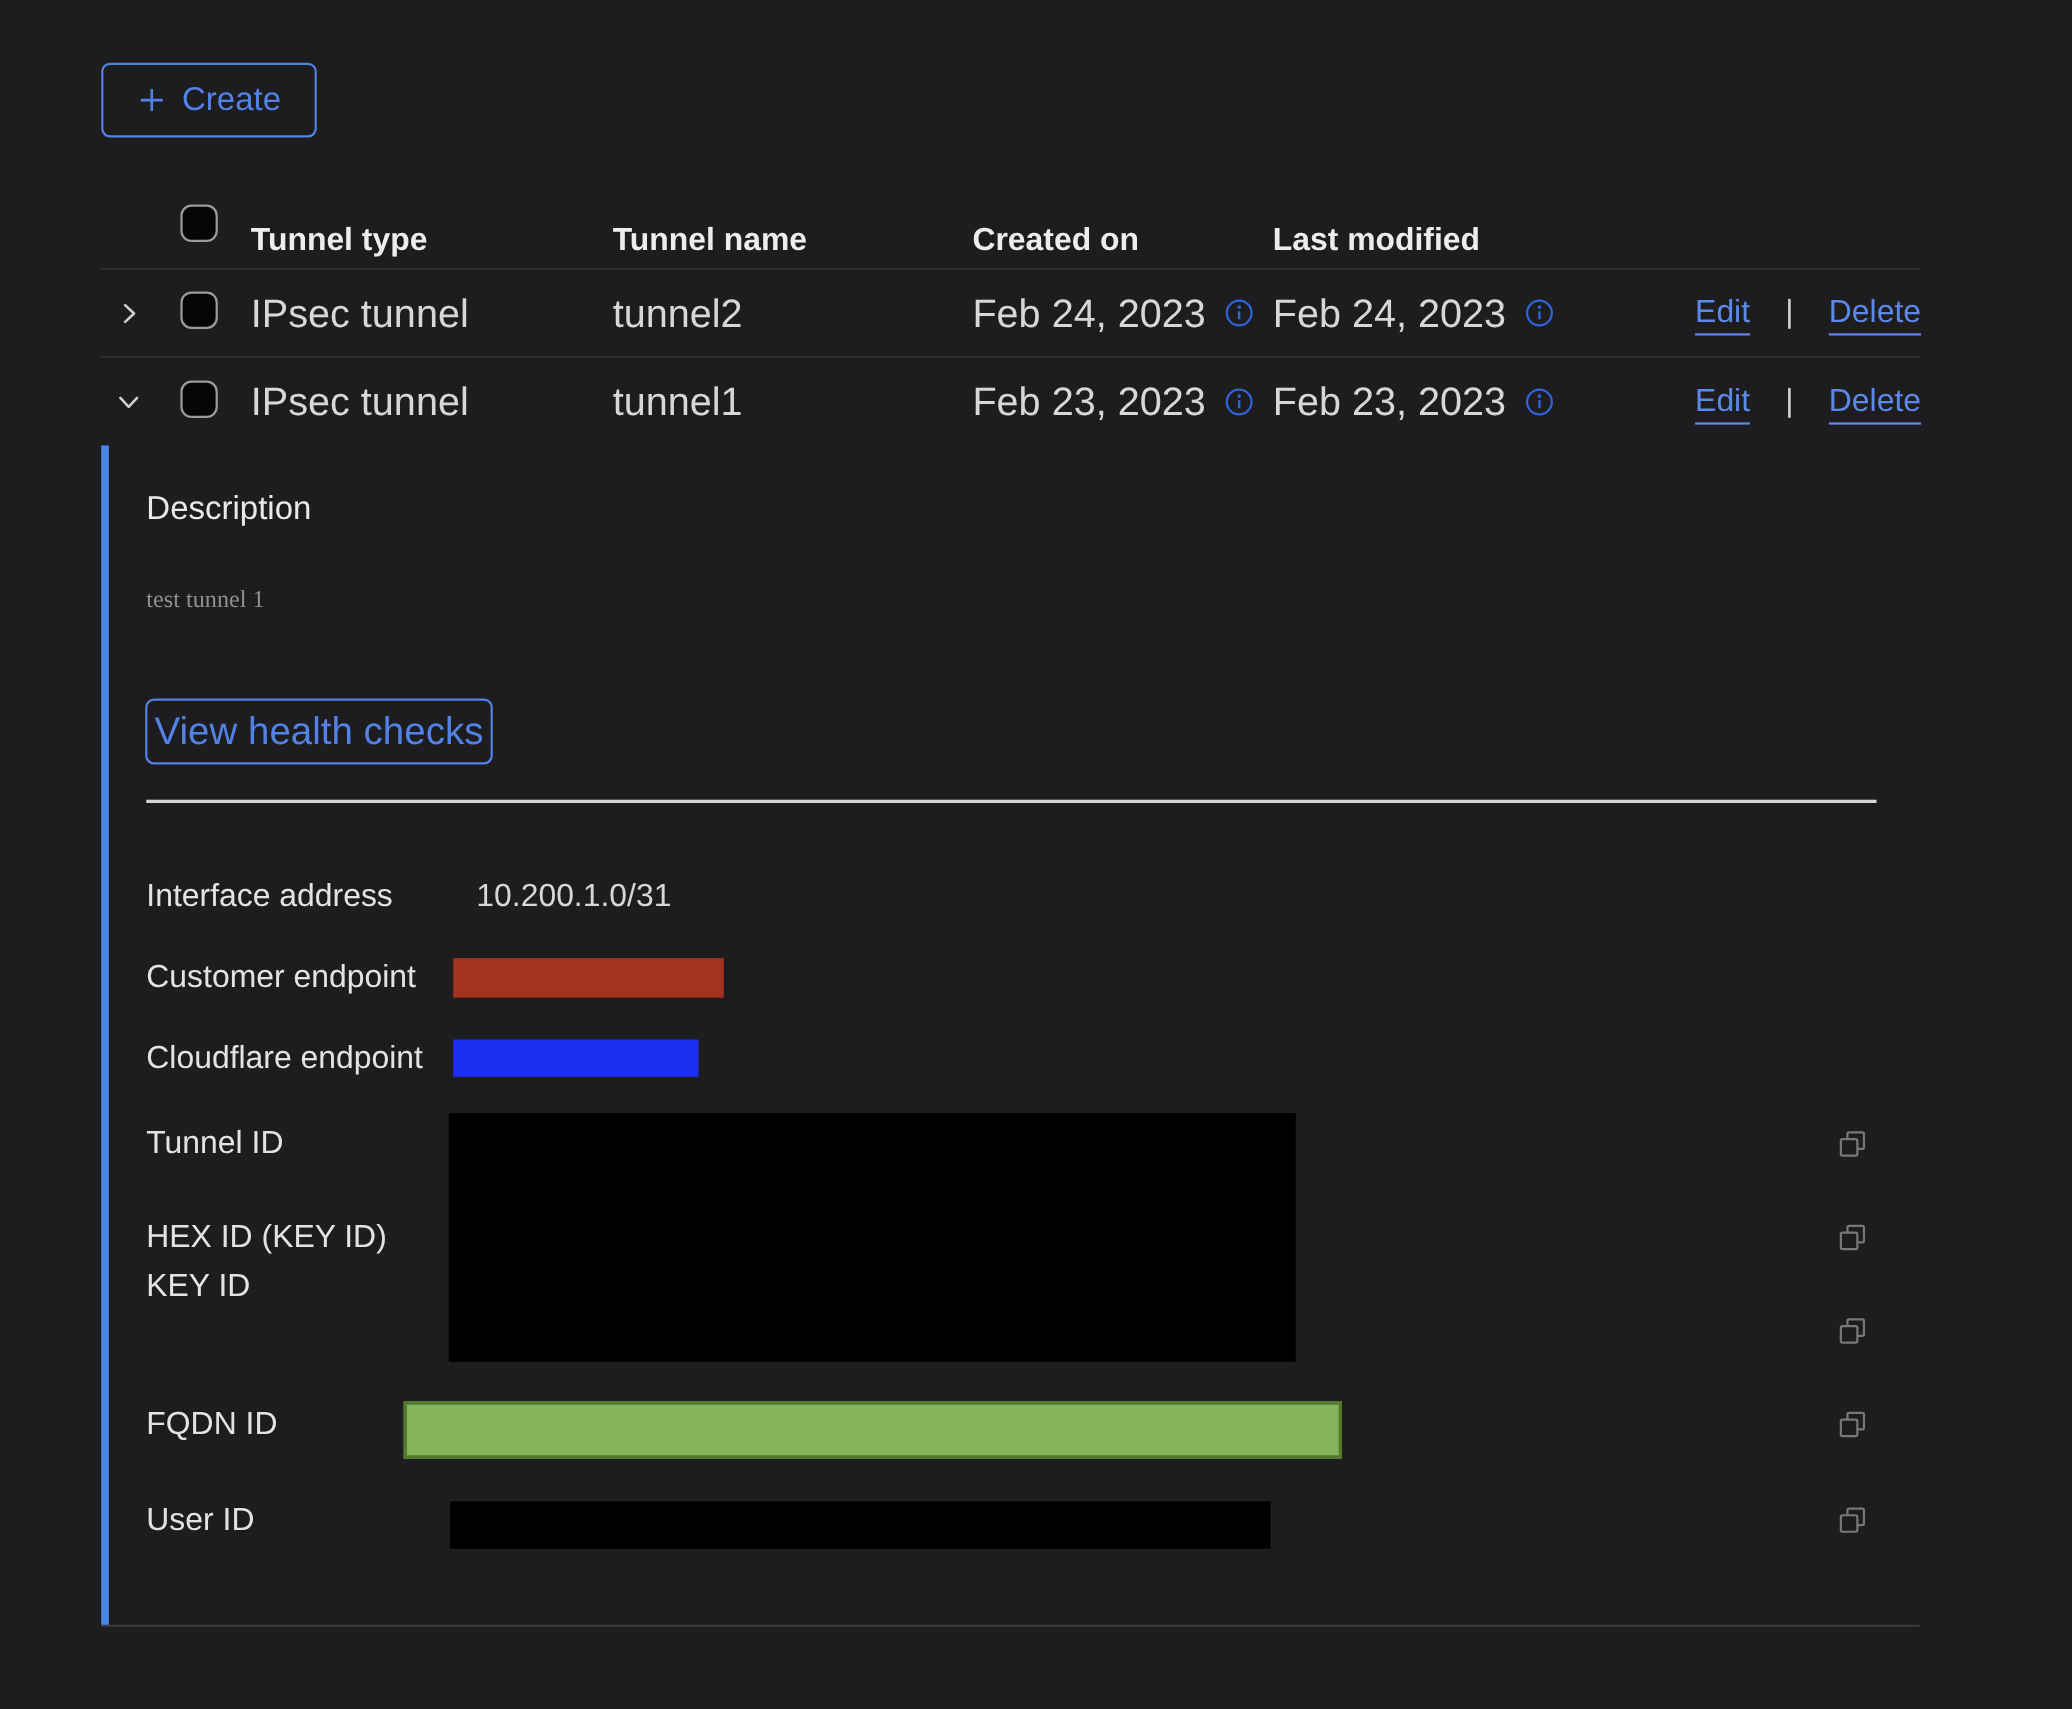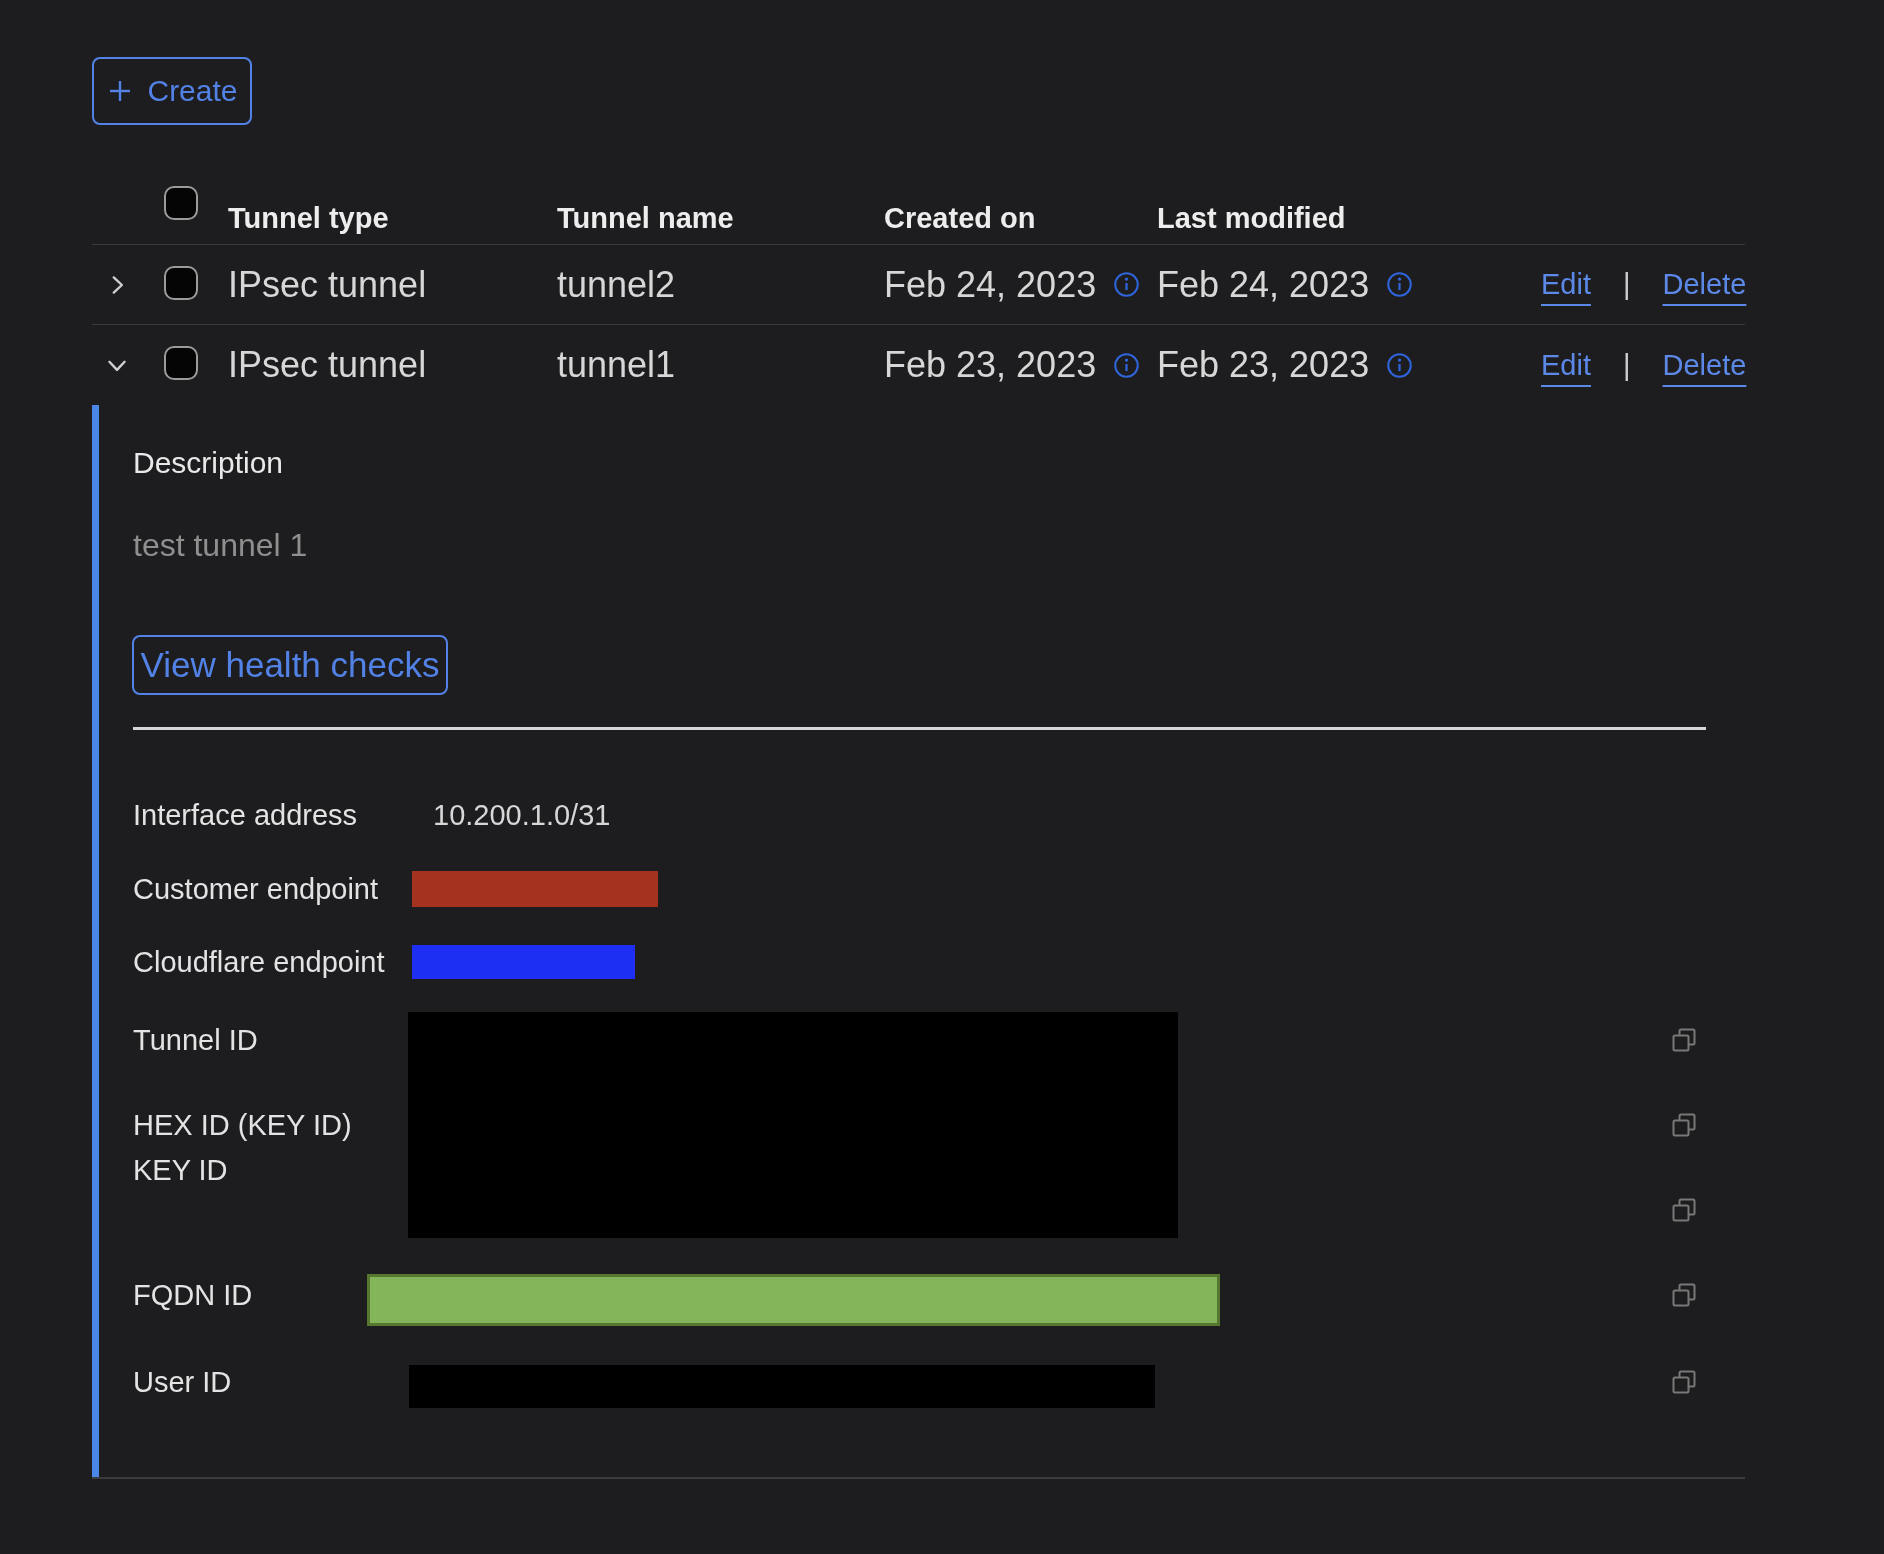--- a/index.html
+++ b/index.html
@@ -23,21 +23,21 @@
   }
   *{box-sizing:border-box;margin:0;padding:0;}
   html,body{background:var(--page-bg);}
   body{
     width:1884px;height:1554px;position:relative;overflow:hidden;
     font-family:"Liberation Sans","DejaVu Sans",sans-serif;
     color:var(--text-main);
   }
   
   .create-btn{
-    position:absolute;left:92px;top:57px;width:160px;height:68px;
+    position:absolute;left:92px;top:57px;width:196px;height:68px;
     background:transparent;border:2px solid var(--accent-blue);border-radius:8px;
     color:var(--accent-blue);font-size:30px;font-family:inherit;
     display:flex;align-items:center;justify-content:center;gap:13px;cursor:pointer;
   }
   
   .table{position:absolute;left:92px;top:166px;width:1653px;}
   .trow{
     display:grid;
     grid-template-columns:62px 74px 329px 327px 273px 384px 1fr;
     align-items:center;
@@ -65,21 +65,21 @@
   .detail-panel{
     position:absolute;left:92px;top:405px;width:1653px;height:1073px;
     border-left:7px solid var(--expand-border-blue);
   }
   .detail-panel::after{
     content:"";position:absolute;left:-7px;bottom:-1px;width:1653px;height:2px;
     background:var(--row-border);
   }
   .d-abs{position:absolute;transform:translateY(-50%);white-space:nowrap;}
   .desc-label{left:34px;top:58px;font-size:30px;color:#e9e9e9;}
-  .desc-value{left:34px;top:140px;font-size:32px;color:var(--text-dim);}
+  .desc-value{left:34px;top:140px;font-size:22px;color:var(--text-dim);font-family:Liberation Serif, serif;}
   .health-btn{
     position:absolute;left:33px;top:195px;width:316px;height:60px;
     background:transparent;border:2px solid var(--accent-blue);border-radius:8px;
     color:var(--accent-blue);font-size:35px;font-family:inherit;cursor:pointer;margin-top:35px;
   }
   .panel-divider{
     position:absolute;left:34px;top:322px;width:1573px;height:3px;
     background:var(--divider-light);
   }
   .f-label{left:34px;font-size:29px;color:#e3e3e3;}

